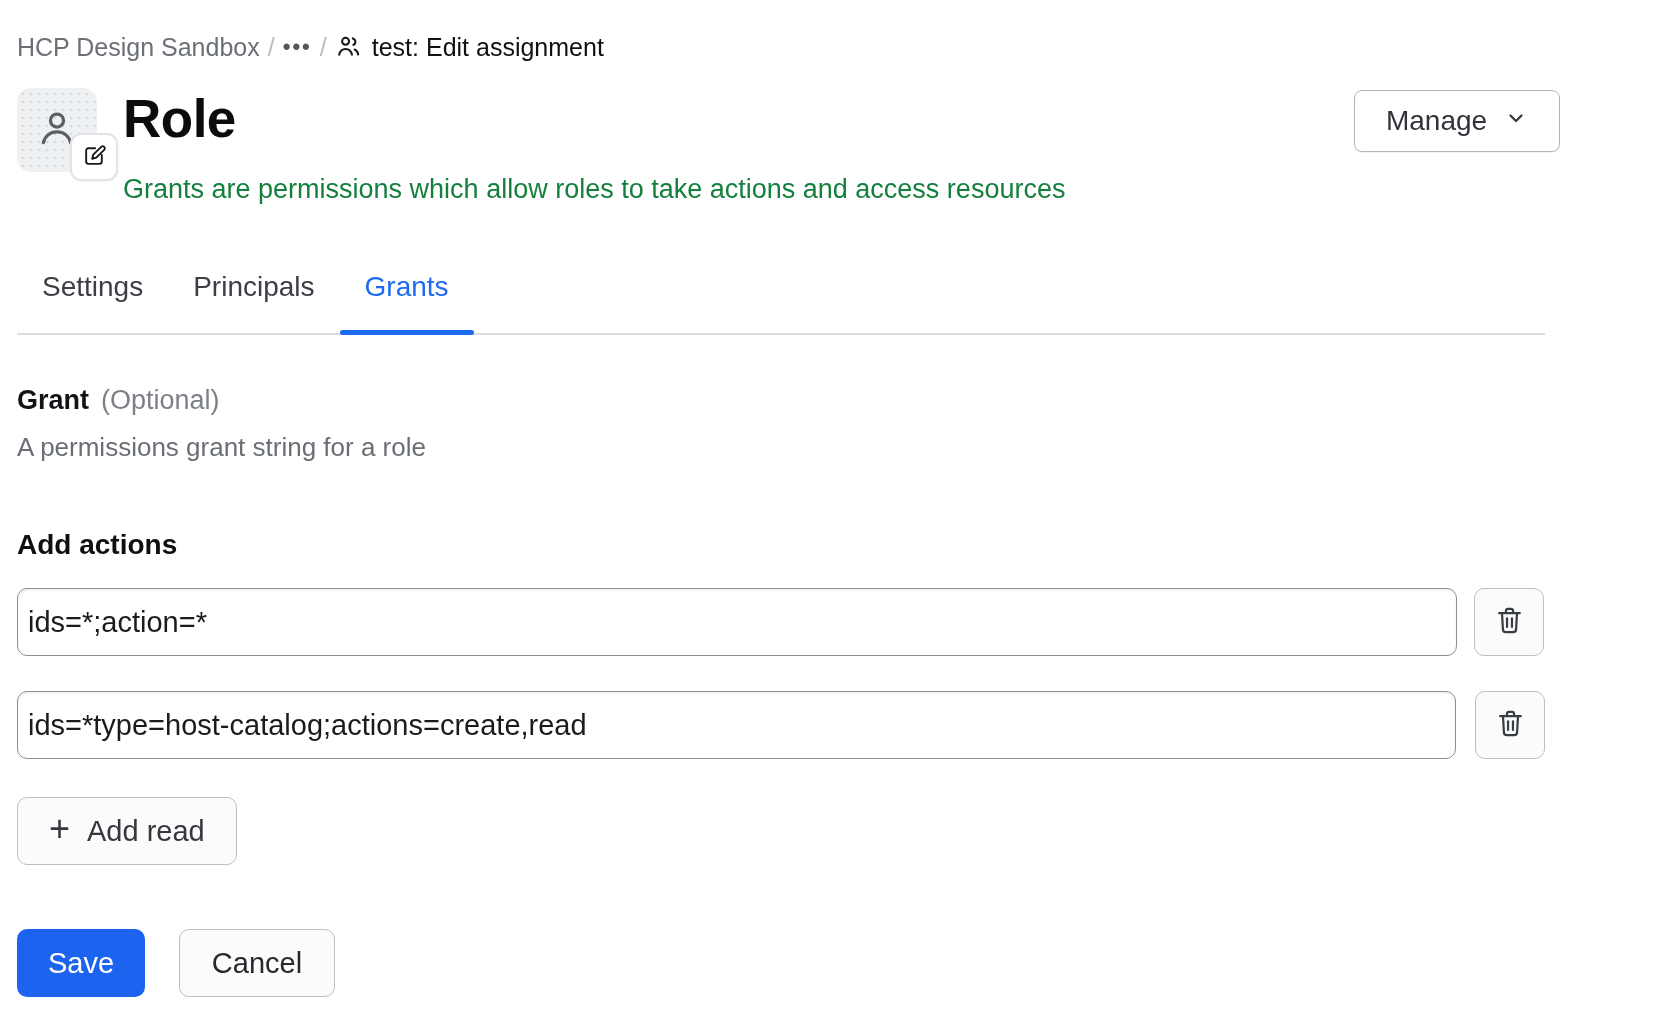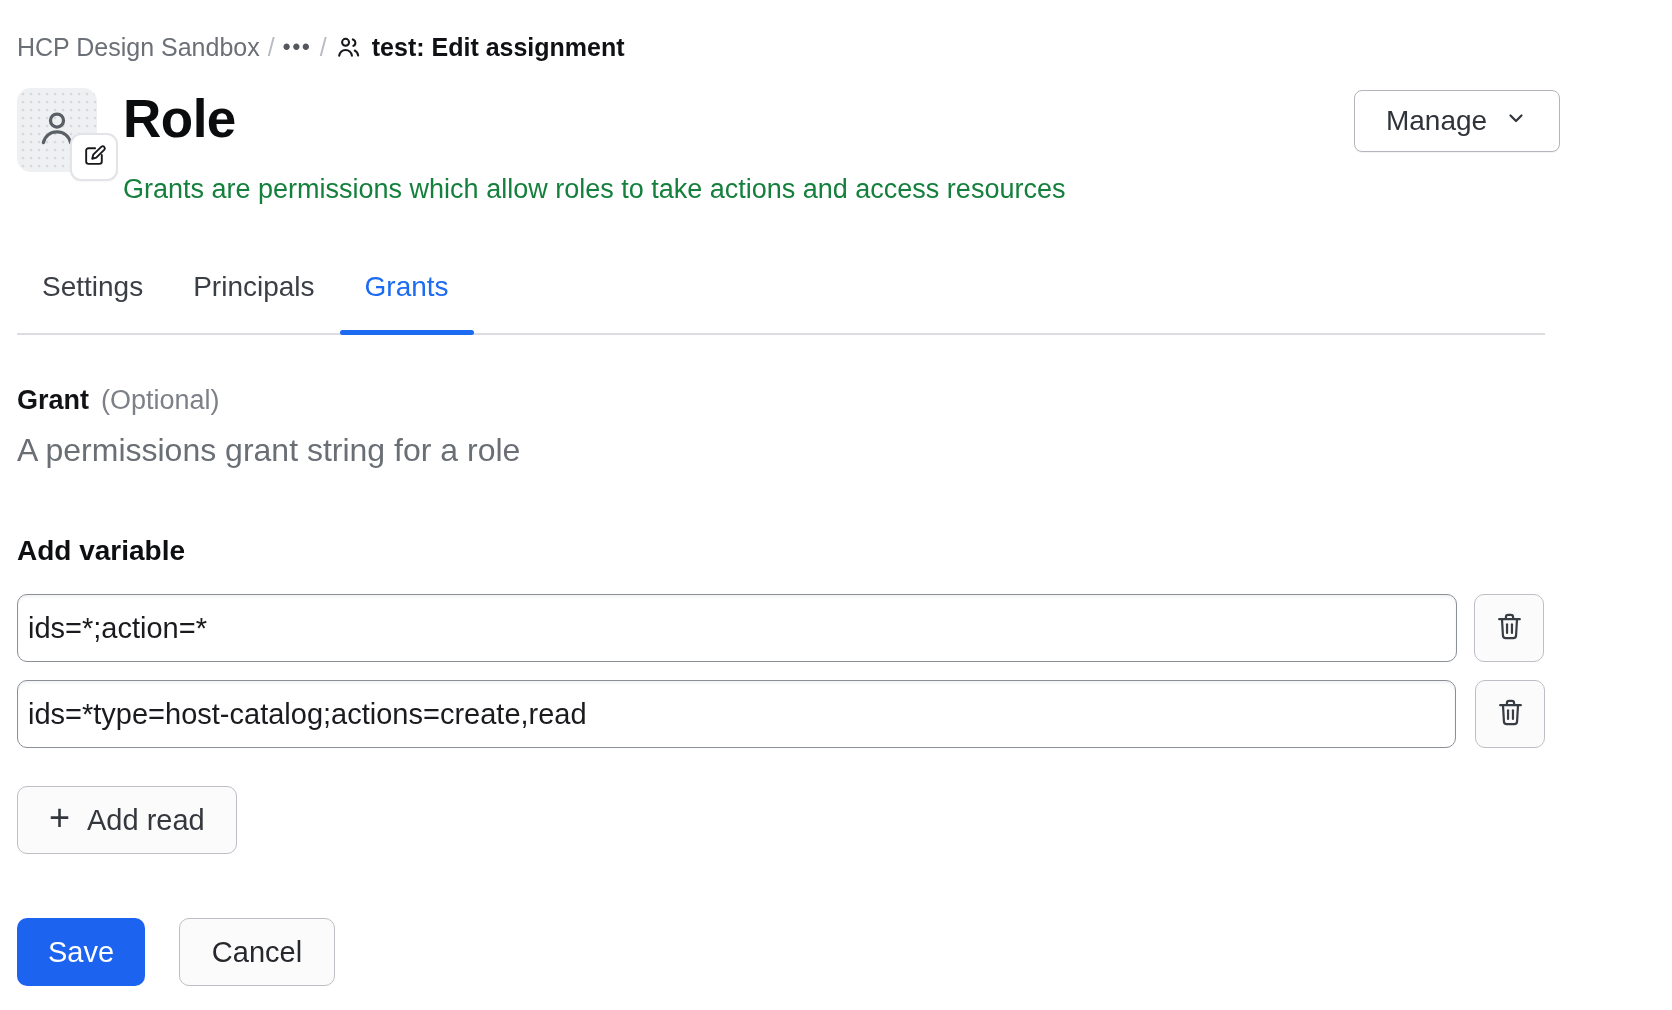--- a/index.html
+++ b/index.html
@@ -9,21 +9,21 @@
     -webkit-font-smoothing:antialiased;
   }
   .page{padding:30px 0 0 17px;}
   .content{width:1528px;position:relative;}
 
   
   .breadcrumb{display:flex;align-items:center;gap:8px;font-size:25px;height:34px;}
   .crumb-root{color:#6b6f76;}
   .crumb-sep{color:#b9bcc1;font-size:25px;}
   .crumb-ellipsis{color:#54575e;font-size:22px;letter-spacing:2px;font-weight:700;cursor:pointer;line-height:1;}
-  .crumb-current{display:flex;align-items:center;gap:10px;color:#101114;font-weight:700;}
+  .crumb-current{display:flex;gap:10px;color:#101114;font-weight:400;}
   .crumb-current svg{display:block;}
 
   
   .header{display:flex;margin-top:24px;position:relative;}
   .avatar-wrap{width:80px;height:84px;position:relative;flex:none;margin-right:26px;}
   .avatar{
     width:80px;height:84px;border-radius:14px;background-color:#eef0f2;
     background-image:radial-gradient(#d6d9dd 1.5px, transparent 1.6px);
     background-size:8px 8px;background-position:2px 2px;
     display:flex;align-items:center;justify-content:center;
@@ -47,25 +47,25 @@
   
   .tabs{display:flex;margin-top:56px;border-bottom:2px solid #dbdde0;width:1528px;box-sizing:border-box;}
   .tab{padding:10px 25px 30px;font-size:28px;color:#3b3e45;position:relative;cursor:pointer;background:none;border:none;font-family:inherit;}
   .tab.active{color:#1c6bf0;}
   .tab.active::after{content:"";position:absolute;left:0;right:0;bottom:-2px;height:5px;border-radius:3px;background:#1c6bf0;}
 
   
   .grant-label-row{margin-top:50px;font-size:27px;display:flex;align-items:baseline;}
   .grant-label{font-weight:700;color:#121316;}
   .grant-optional{color:#7d8187;margin-left:12px;}
-  .grant-helper{margin-top:16px;font-size:32px;color:#6a6e75;}
+  .grant-helper{margin-top:16px;font-size:26px;color:#6a6e75;}
   .add-variable{margin-top:66px;font-size:28px;font-weight:700;color:#0e0f11;}
 
   .grant-row{margin-top:27px;display:flex;align-items:center;gap:17px;}
-  .grant-row.second{margin-top:18px;gap:19px;}
+  .grant-row.second{margin-top:35px;gap:19px;}
   .grant-input{
     width:1440px;height:68px;box-sizing:border-box;border:1.5px solid #8a8f98;border-radius:10px;
     padding:0 10px;font-size:29px;color:#1a1b1e;font-family:inherit;background:#fff;
     box-shadow:inset 0 2px 3px rgba(90,95,105,.08);outline:none;
   }
   .trash-button{
     width:70px;height:68px;flex:none;box-sizing:border-box;border:1.5px solid #bcbfc5;border-radius:10px;
     background:#fbfbfc;display:flex;align-items:center;justify-content:center;cursor:pointer;padding:0;
   }
 
@@ -150,21 +150,21 @@
       <button class="tab">Principals</button>
       <button class="tab active">Grants</button>
     </div>
 
     <div class="grant-label-row">
       <span class="grant-label">Grant</span>
       <span class="grant-optional">(Optional)</span>
     </div>
     <div class="grant-helper">A permissions grant string for a role</div>
 
-    <div class="add-variable">Add variable</div>
+    <div class="add-variable">Add actions</div>
 
     <div class="grant-row">
       <input class="grant-input" type="text" value="ids=*;action=*" style="">
       <button class="trash-button">
         <span>
           <svg width="31" height="31" viewBox="0 0 24 24" fill="none" stroke="#383c43" stroke-width="1.7" stroke-linecap="round" stroke-linejoin="round">
             <path d="M4 6.3h16"></path>
             <path d="M9.2 6V4.8A1.8 1.8 0 0 1 11 3h2a1.8 1.8 0 0 1 1.8 1.8V6"></path>
             <path d="M6.2 6.5 6.9 18.8A2.2 2.2 0 0 0 9.1 21h5.8a2.2 2.2 0 0 0 2.2-2.2L17.8 6.5"></path>
             <path d="M10.1 10.3v6.7"></path>

